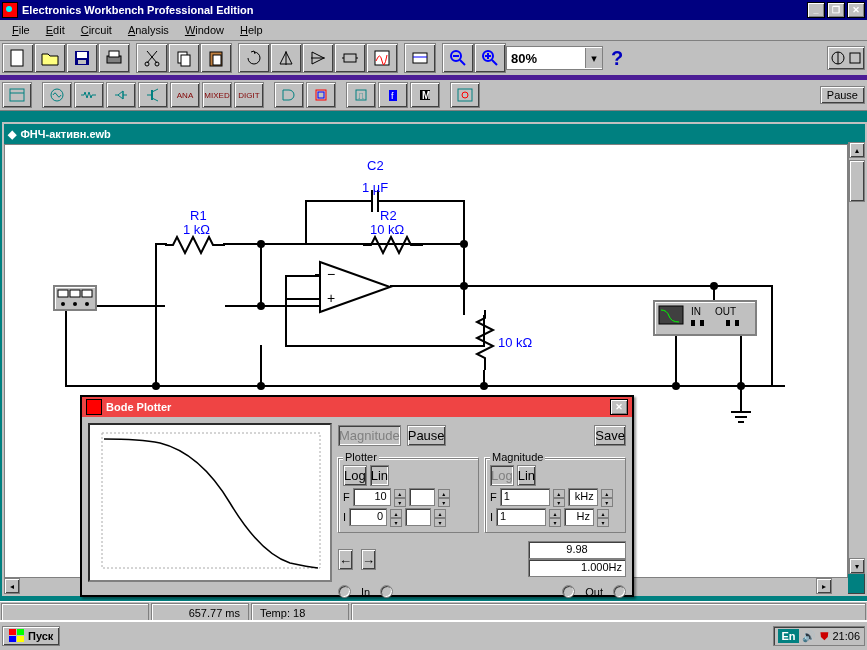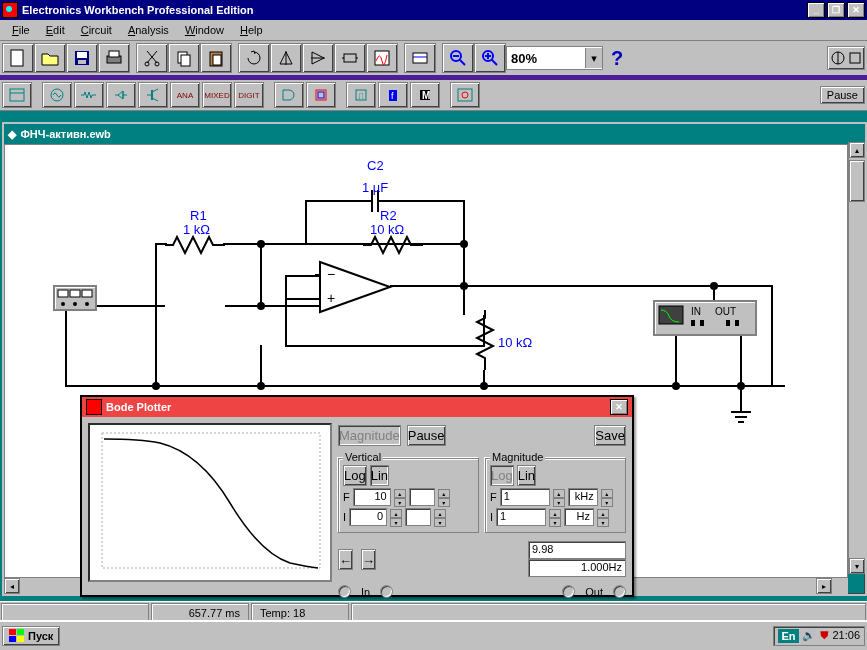--- a/index.html
+++ b/index.html
@@ -52,21 +52,21 @@
   .row{display:flex;align-items:center;gap:3px;margin:2px 0}
   .spin{width:12px;height:16px;display:inline-flex;flex-direction:column}
   .spin div{flex:1;background:#c0c0c0;border:1px solid #808080;font-size:6px;display:flex;align-items:center;justify-content:center}
   .radio{width:11px;height:11px;border-radius:50%;border:1px solid #808080;box-shadow:inset 1px 1px #404040,inset -1px -1px #fff;background:#c0c0c0;display:inline-block}
   
   .status{position:absolute;left:0;bottom:26px;right:0;height:22px;background:#c0c0c0;border-top:1px solid #fff;display:flex}
   .statcell{border:1px solid #808080;box-shadow:inset 1px 1px #fff;padding:3px 8px;margin:1px}
   .taskbar{position:absolute;left:0;bottom:0;right:0;height:26px;background:#c0c0c0;border-top:2px solid #fff;display:flex;align-items:center;padding:1px 2px;gap:2px}
   .start{display:flex;align-items:center;gap:3px;padding:2px 6px;border:1px solid #808080;box-shadow:inset 1px 1px #fff,inset -1px -1px #404040;font-weight:bold}
   .taskbtn{display:flex;align-items:center;gap:3px;padding:2px 6px;border:1px solid #808080;box-shadow:inset 1px 1px #404040,inset -1px -1px #fff;background:#dcdcdc;width:150px}
-  .tray{margin-left:auto;display:flex;gap:4px;border:1px solid #808080;box-shadow:inset 1px 1px #404040;padding:2px 4px}
+  .tray{margin-left:auto;display:flex;align-items:center;gap:4px;border:1px solid #808080;box-shadow:inset 1px 1px #404040;padding:2px 4px}
   svg{display:block}
 </style>
 </head>
 <body>
 
 <div class="titlebar">
   <div class="icon"></div>
   <div class="title">Electronics Workbench Professional Edition</div>
   <div class="winbtn">_</div>
   <div class="winbtn">❐</div>
@@ -427,21 +427,21 @@
     </div>
     <div class="controls">
       <div class="row" style="gap:6px">
         <span class="btn3d pressed" style="color:#808080">Magnitude</span>
         <span class="btn3d">Pause</span>
         <span style="flex:1"></span>
         <span class="btn3d">Save</span>
       </div>
       <div style="display:flex;gap:6px">
         <div class="grp" style="flex:1">
-          <div class="glabel">Vertical</div>
+          <div class="glabel">Plotter</div>
           <div class="row">
             <span class="btn3d">Log</span>
             <span class="btn3d pressed">Lin</span>
           </div>
           <div class="row">
               <span>F</span>
               <span class="field">10</span>
               <span class="spin">
                 <div>▴</div>
                 <div>▾</div>
@@ -498,21 +498,21 @@
                 <div>▾</div>
               </span>
             </div>
         </div>
       </div>
       <div class="row" style="margin-top:4px;gap:8px">
         <span class="btn3d">←</span>
         <span class="btn3d">→</span>
         <span style="flex:1"></span>
         <div style="display:flex;flex-direction:column">
-          <span class="field" style="min-width:90px;text-align:left">9.98</span>
+          <span class="field" style="min-width:90px;text-align:center">9.98</span>
           <span class="field" style="min-width:90px;text-align:right">1.000Hz</span>
         </div>
       </div>
       <div class="row" style="margin-top:2px;gap:10px">
         <span class="radio"></span>
         <span>In</span>
         <span class="radio"></span>
         <span style="flex:1"></span>
         <span class="radio"></span>
         <span>Out</span>

